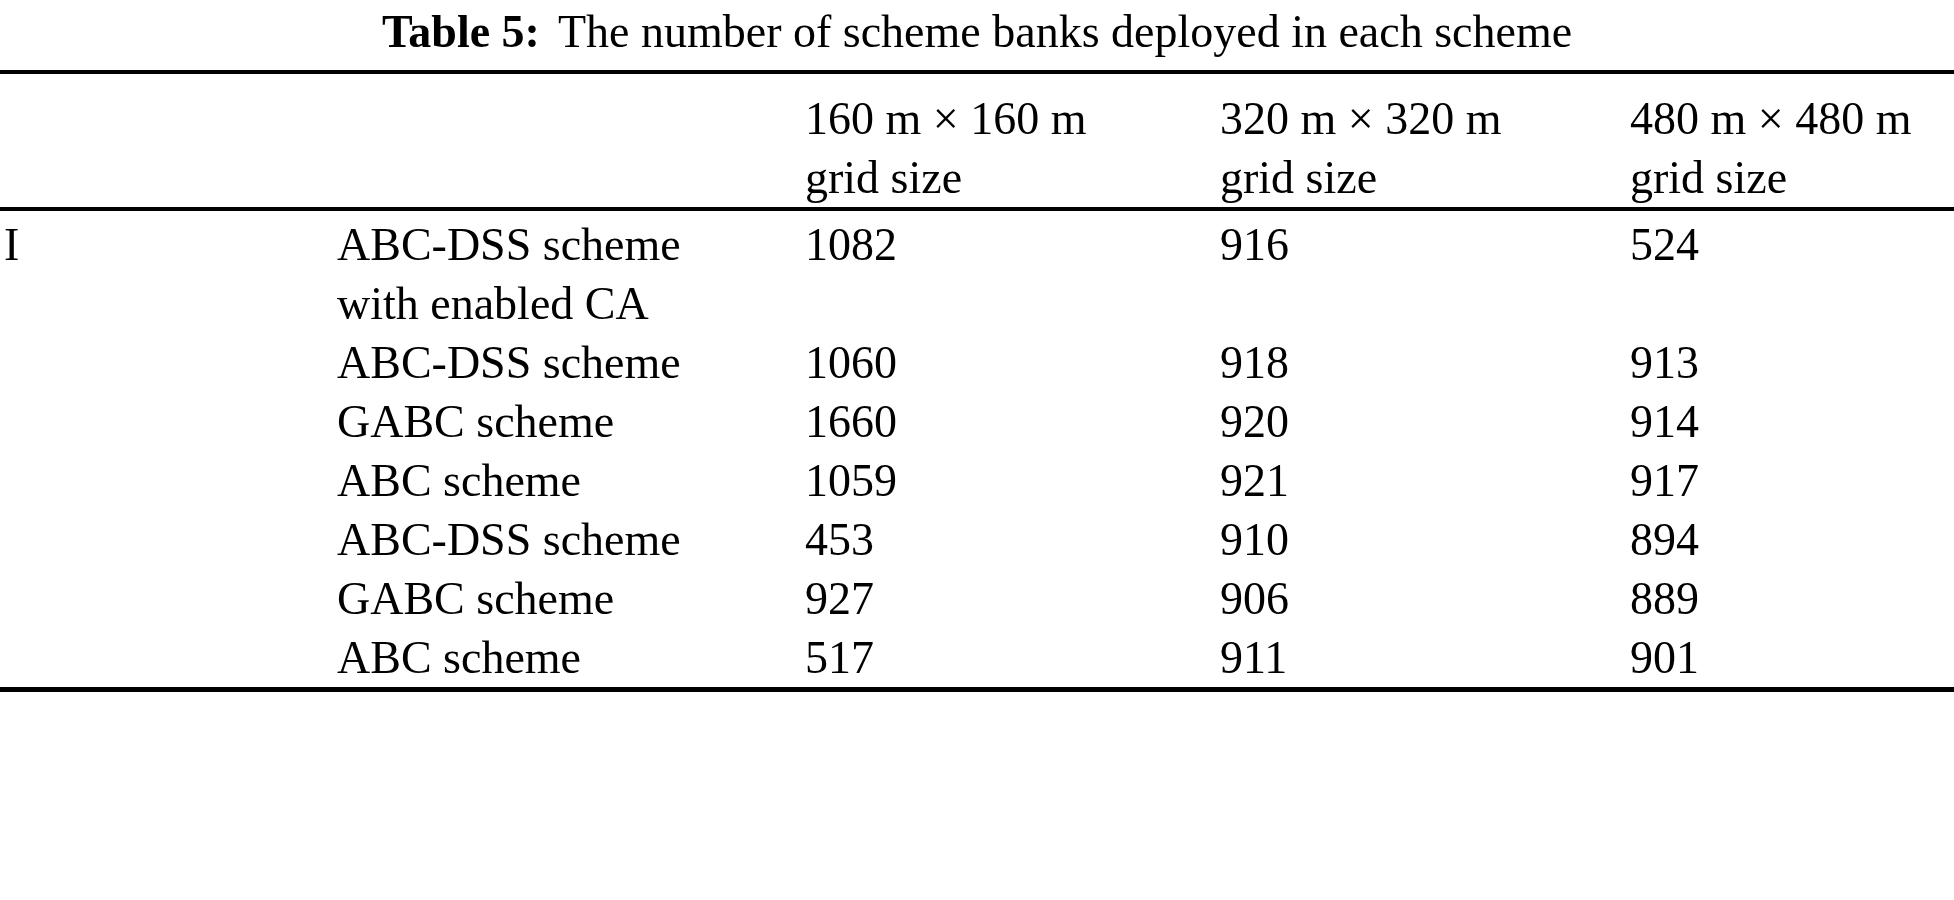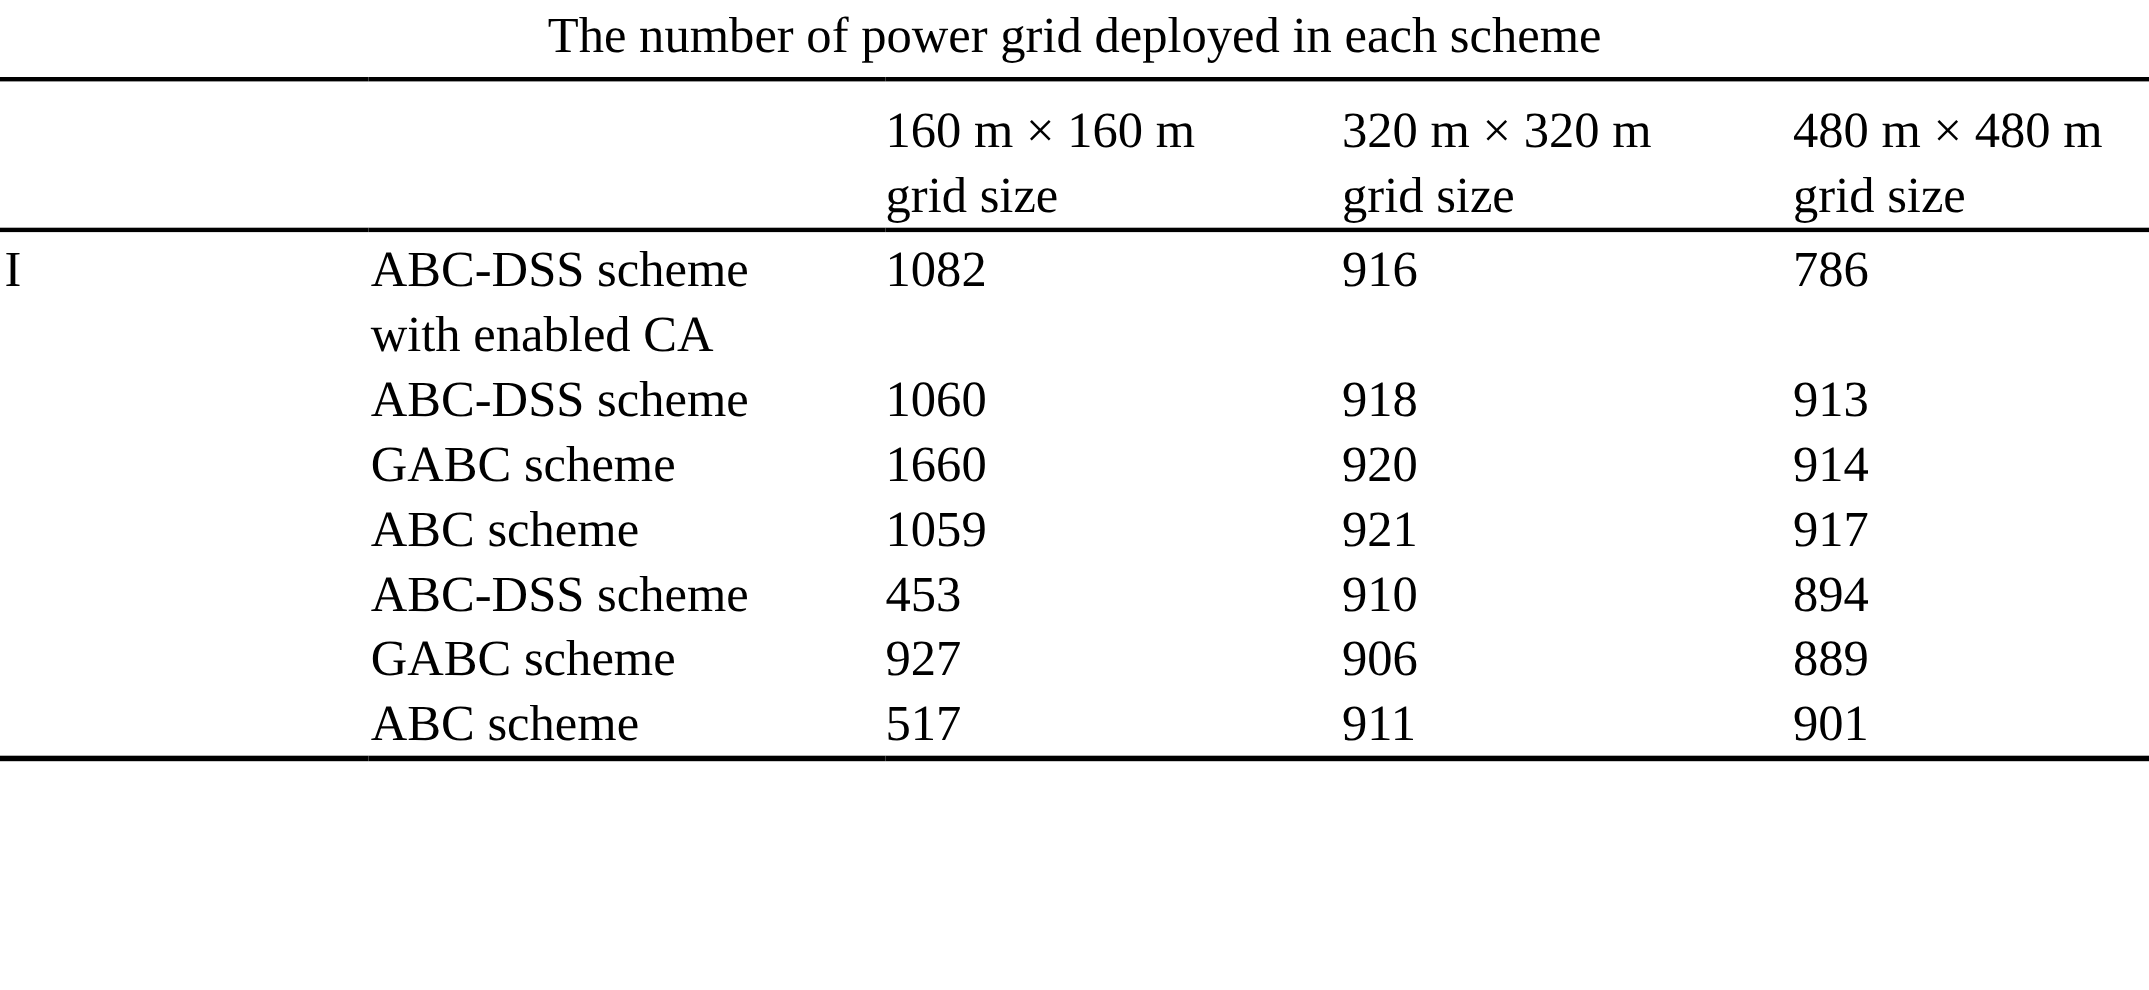--- a/index.html
+++ b/index.html
@@ -56,21 +56,22 @@
   .cell-surface { padding-left: 4px; }
   .cell-scheme  { padding-left: 2px; }
   .l { display: block; }
 </style>
 </head>
 <body>
 
 <div class="page">
 
   <div class="caption">
-    <span class="text">The number of power grid deployed in each scheme</span>
+    <span class="label">Table 5:</span>
+    <span class="text">The number of scheme banks deployed in each scheme</span>
   </div>
 
   <table class="results">
     <colgroup>
       <col class="c1">
         <col class="c2">
         <col class="c3">
         <col class="c4">
         <col class="c5">
     </colgroup>
@@ -94,21 +95,21 @@
     </thead>
     <tbody>
       <tr>
         <td class="cell-surface">I</td>
         <td class="cell-scheme">
             <span class="l">ABC-DSS scheme</span>
             <span class="l">with enabled CA</span>
           </td>
         <td>1082</td>
         <td>916</td>
-        <td>786</td>
+        <td>524</td>
       </tr>
       <tr>
         <td class="cell-surface"></td>
         <td class="cell-scheme">
             <span class="l">ABC-DSS scheme</span>
             <span class="l"></span>
           </td>
         <td>1060</td>
         <td>918</td>
         <td>913</td>

